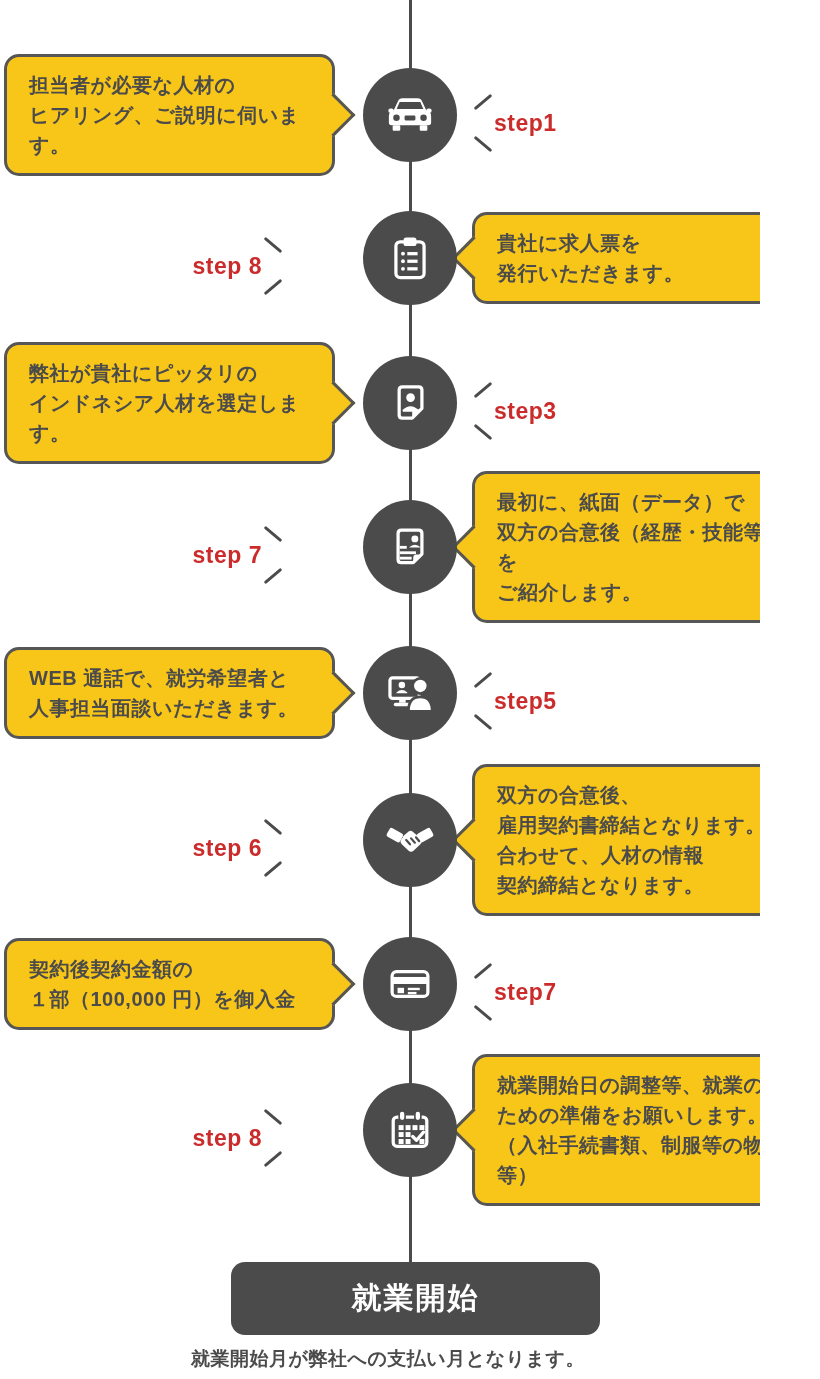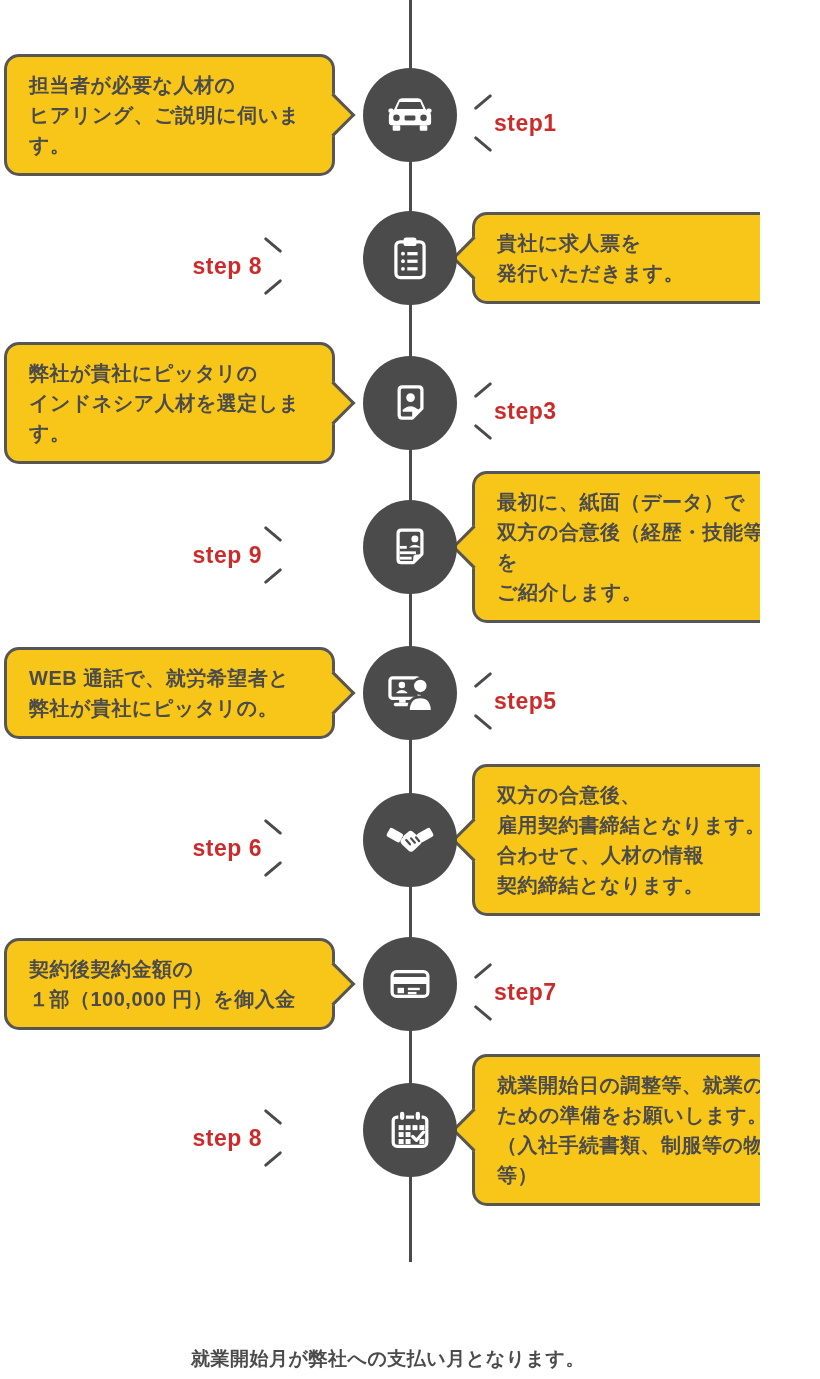--- a/index.html
+++ b/index.html
@@ -171,29 +171,29 @@
         <path fill="#fff" d="M34.5 31 l-7.5 7.5 V34 q0-3 3-3 Z"></path>
         <circle cx="28.5" cy="16.5" r="3.2" fill="#fff"></circle>
         <path fill="#fff" d="M23 24.5 q5.5-5 11 0 Z"></path>
         <rect x="14.5" y="23" width="6.5" height="2.6" fill="#fff"></rect>
         <rect x="14.5" y="28" width="15" height="2.6" fill="#fff"></rect>
         <rect x="14.5" y="33" width="11" height="2.6" fill="#fff"></rect>
       </svg>
     </div>
     <div class="step-label left-pos">
       <span class="tick tick-top"></span>
-      <span>step 9</span>
+      <span>step 7</span>
       <span class="tick tick-bottom"></span>
     </div>
   </div>
 
   <div class="step" style="--cy:693px">
     <div class="bubble left-side">
       <p class="bubble-text">WEB 通話で、就労希望者と
-弊社が貴社にピッタリの。</p>
+人事担当面談いただきます。</p>
     </div>
     <div class="node">
       <svg viewBox="0 0 48 48">
         <rect x="5.5" y="10" width="27" height="19" rx="2.5" fill="none" stroke="#fff" stroke-width="3"></rect>
         <circle cx="16.5" cy="16.5" r="3" fill="#fff"></circle>
         <path fill="#fff" d="M11.5 23.5 q5-4.5 10 0 v0.8 h-10 Z"></path>
         <rect x="14" y="29" width="6" height="4" fill="#fff"></rect>
         <rect x="9" y="33" width="16" height="3.2" rx="1.6" fill="#fff"></rect>
         <g stroke="#4b4b4b" stroke-width="2.5" fill="#fff">
           <circle cx="33.5" cy="17.5" r="7"></circle>
@@ -278,16 +278,19 @@
         <path d="M26.5 30 l3.5 3.5 6.5-7.5" stroke="#fff" stroke-width="3" fill="none" stroke-linecap="round" stroke-linejoin="round"></path>
       </svg>
     </div>
     <div class="step-label left-pos">
       <span class="tick tick-top"></span>
       <span>step 8</span>
       <span class="tick tick-bottom"></span>
     </div>
   </div>
 
+  <div class="goal-box">
+    <span class="goal-title">就業開始</span>
+  </div>
 
   <p class="footer-note">就業開始月が弊社への支払い月となります。</p>
 
 </div>
 
 </body></html>

